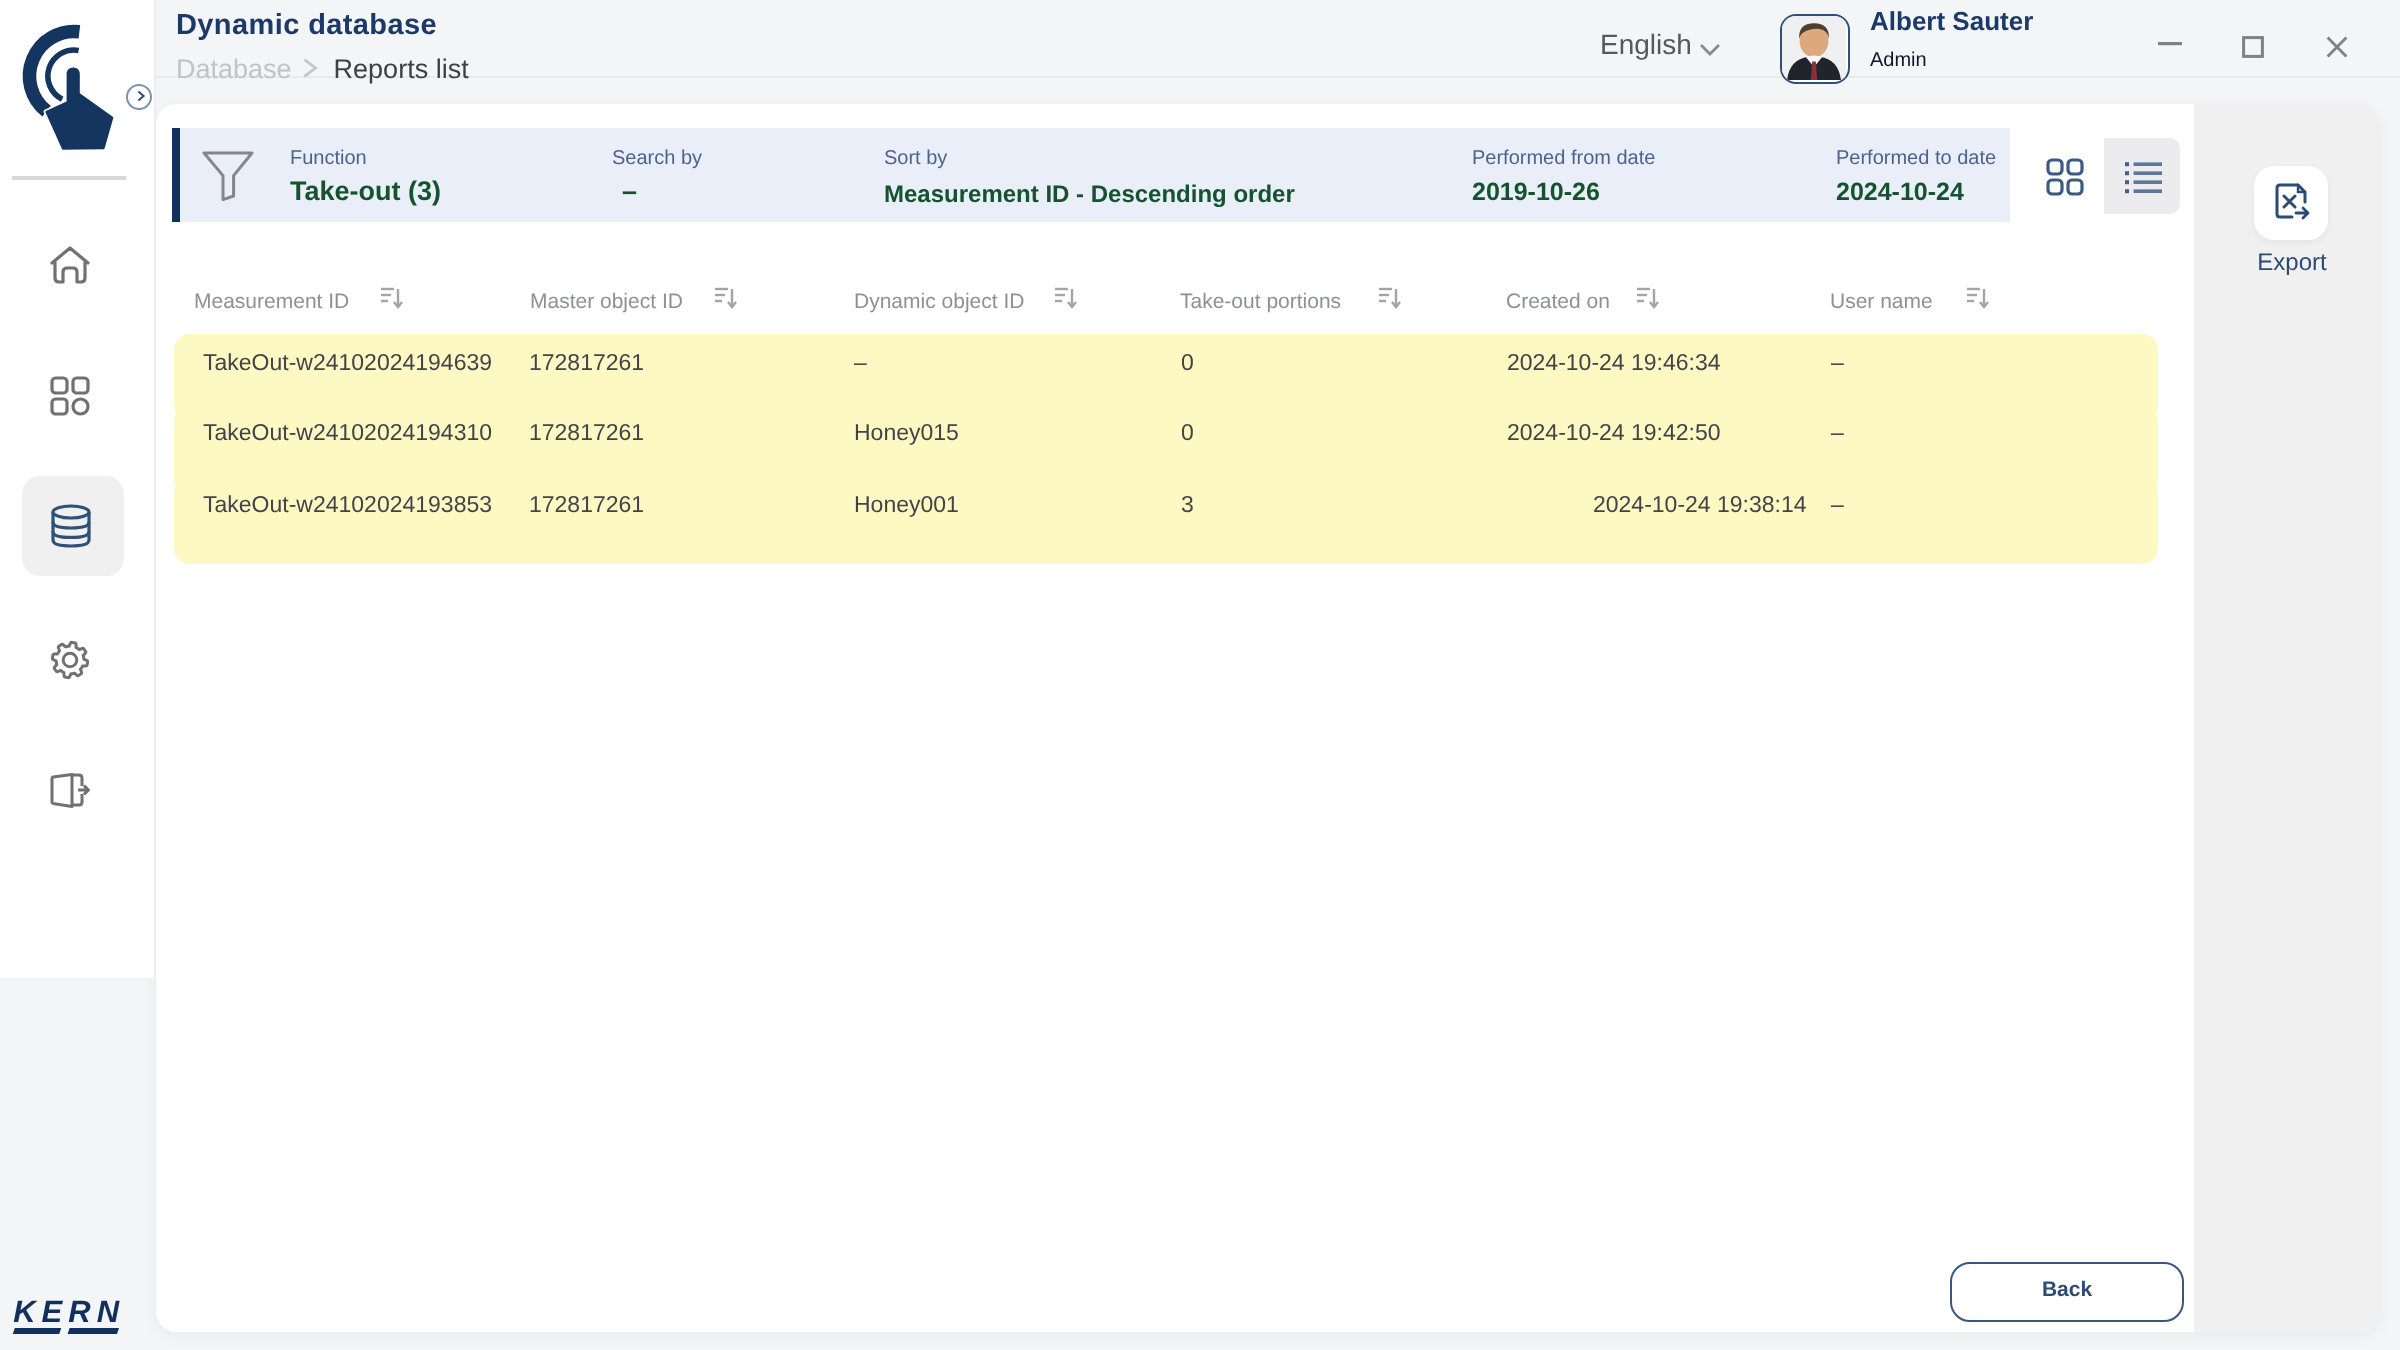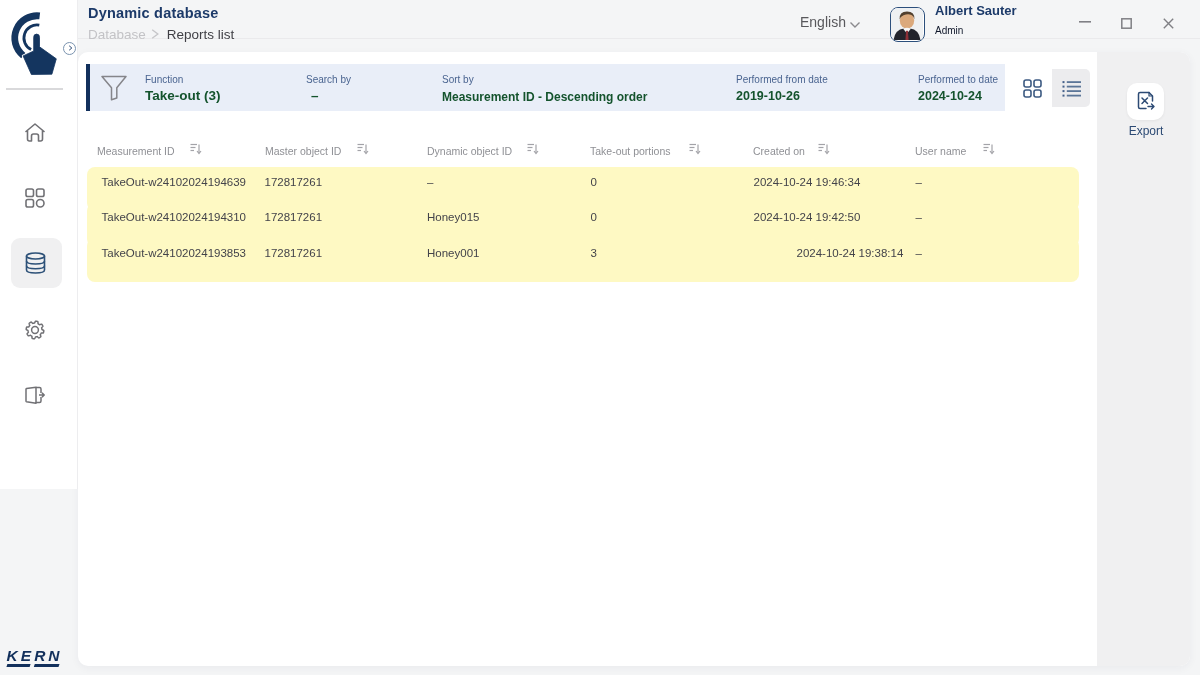--- a/index.html
+++ b/index.html
@@ -219,20 +219,21 @@
     <svg style="position:absolute; left:8px; top:8px;" width="21" height="21" viewBox="0 0 21 21">
       <path d="M14 1.5 H5 Q3.5 1.5 3.5 3 V16 Q3.5 17.5 5 17.5 H11" fill="none" stroke="#2c4a74" stroke-width="1.5" stroke-linecap="round"></path>
       <path d="M14 1.5 L17.5 5 V10" fill="none" stroke="#2c4a74" stroke-width="1.5" stroke-linecap="round" stroke-linejoin="round"></path>
       <path d="M14 1.5 V5 H17.5" fill="none" stroke="#2c4a74" stroke-width="1.2"></path>
       <path d="M7 7 L12.5 12.5 M12.5 7 L7 12.5" stroke="#2c4a74" stroke-width="1.5" stroke-linecap="round"></path>
       <path d="M13 15.5 H18.5 M16.5 13 L19 15.5 L16.5 18" fill="none" stroke="#2c4a74" stroke-width="1.4" stroke-linecap="round" stroke-linejoin="round"></path>
     </svg>
   </div>
   <div class="abs" id="exportlbl">Export</div>
 
+  <div class="abs" id="backbtn">Back</div>
 </div>
 
 <div class="abs" id="sidebar">
 
   <svg class="abs" style="left:8px; top:6px;" width="54" height="70" viewBox="0 0 54 70">
     <path d="M 31.7 9.9 A 22.3 22.3 0 0 0 15.3 49.6" fill="none" stroke="#14355f" stroke-width="6.8"></path>
     <path d="M 31.3 19.2 A 13 13 0 0 0 23.1 43.6" fill="none" stroke="#14355f" stroke-width="2.8"></path>
     <path d="M 25.7 45 V 31.3 Q 25.7 28.1 28.6 28.1 Q 31.5 28.1 31.5 31.3 V 40.8 L 48.3 52.8 L 43.9 68.2 L 23.4 68.5 L 15.1 49.9 Z" fill="#ffffff" stroke="#ffffff" stroke-width="2.6" stroke-linejoin="round"></path>
     <path d="M 25.7 45 V 31.3 Q 25.7 28.1 28.6 28.1 Q 31.5 28.1 31.5 31.3 V 40.8 L 48.3 52.8 L 43.9 68.2 L 23.4 68.5 L 15.1 49.9 Z" fill="#14355f" stroke="#14355f" stroke-width="0.8" stroke-linejoin="round"></path>
   </svg>

